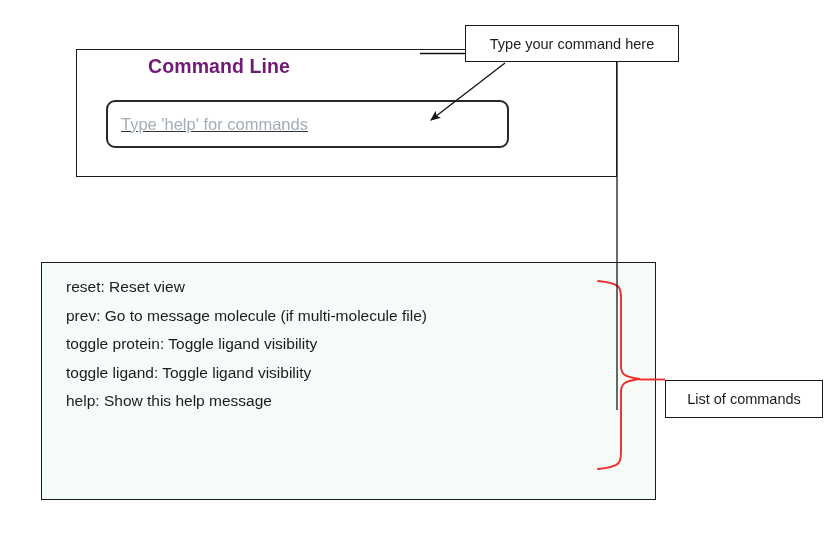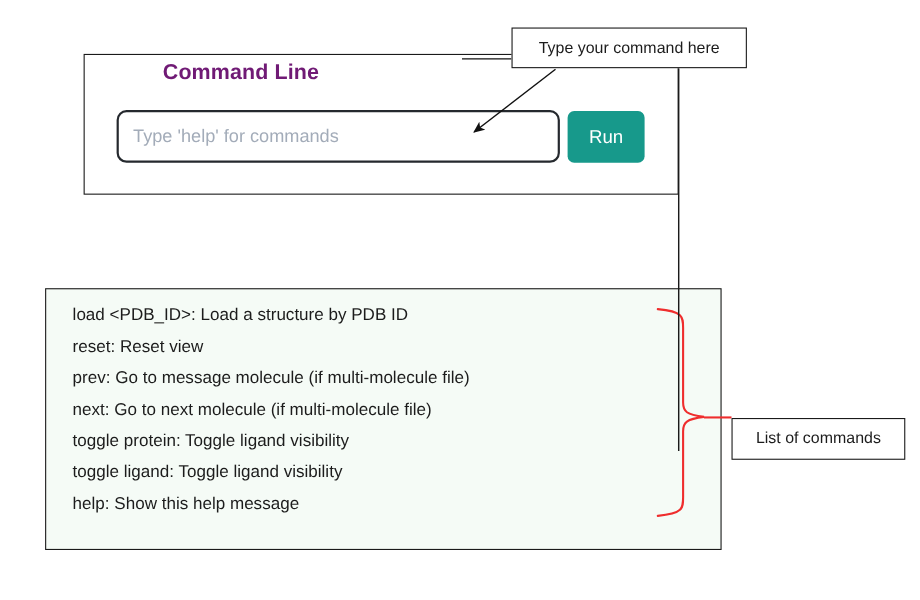--- a/index.html
+++ b/index.html
@@ -50,20 +50,21 @@
     height: 48px;
     box-sizing: border-box;
     border: 2.2px solid #25292e;
     border-radius: 9px;
     background: #ffffff;
     font-family: "Liberation Sans", sans-serif;
     font-size: 16.5px;
     color: #2e3338;
     padding: 0 13px;
     outline: none;
+    text-decoration: underline;
   }
   #command-input::placeholder {
     color: #a3acb9;
     opacity: 1;
   }
 
   #run-button {
     position: absolute;
     left: 439px;
     top: 51px;
@@ -153,44 +154,41 @@
     height: 545px;
     z-index: 6;
     pointer-events: none;
   }
 </style>
 </head>
 <body>
 
 <div id="commands-box">
   <div id="commands-list">
-    <div class="command-line">load &lt;PDB_ID&gt;: Load a structure by PDB ID</div>
     <div class="command-line">reset: Reset view</div>
     <div class="command-line">prev: Go to message molecule (if multi-molecule file)</div>
-    <div class="command-line">next: Go to next molecule (if multi-molecule file)</div>
     <div class="command-line">toggle protein: Toggle ligand visibility</div>
     <div class="command-line">toggle ligand: Toggle ligand visibility</div>
     <div class="command-line">help: Show this help message</div>
   </div>
 </div>
 
 <svg id="brace-layer" viewBox="0 0 836 545" xmlns="http://www.w3.org/2000/svg">
   <path d="M 598 281
            C 621 283, 621 288, 621 298
            L 621 366
            C 621 374, 624 377, 640 379
            C 624 381, 621 384, 621 392
            L 621 452
            C 621 462, 621 467, 598 469" fill="none" stroke="#ef2d2d" stroke-width="1.9" stroke-linecap="round"></path>
 </svg>
 
 <div id="command-card">
   <div id="command-title">Command Line</div>
   <input id="command-input" type="text" placeholder="Type 'help' for commands" style="">
-  <button id="run-button">Run</button>
 </div>
 
 <svg id="annotation-layer" viewBox="0 0 836 545" xmlns="http://www.w3.org/2000/svg">
   <defs>
     <marker id="arrowhead" markerWidth="9" markerHeight="9" refX="7.2" refY="3.4" orient="auto" markerUnits="strokeWidth">
       <path d="M 0 0 L 8 3.4 L 0 6.8 L 1.9 3.4 Z" fill="#111111"></path>
     </marker>
   </defs>
 
   <line x1="420" y1="53.5" x2="465" y2="53.5" stroke="#111111" stroke-width="1.3"></line>

